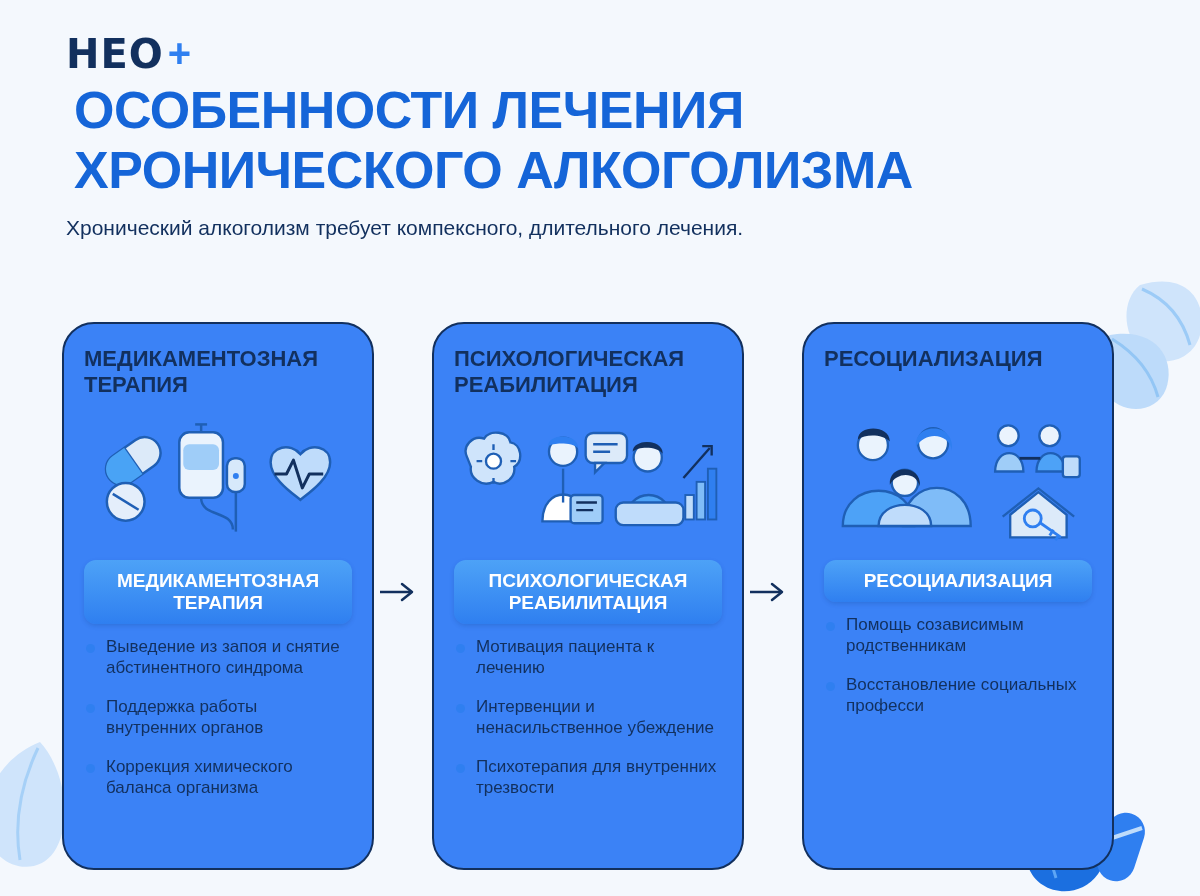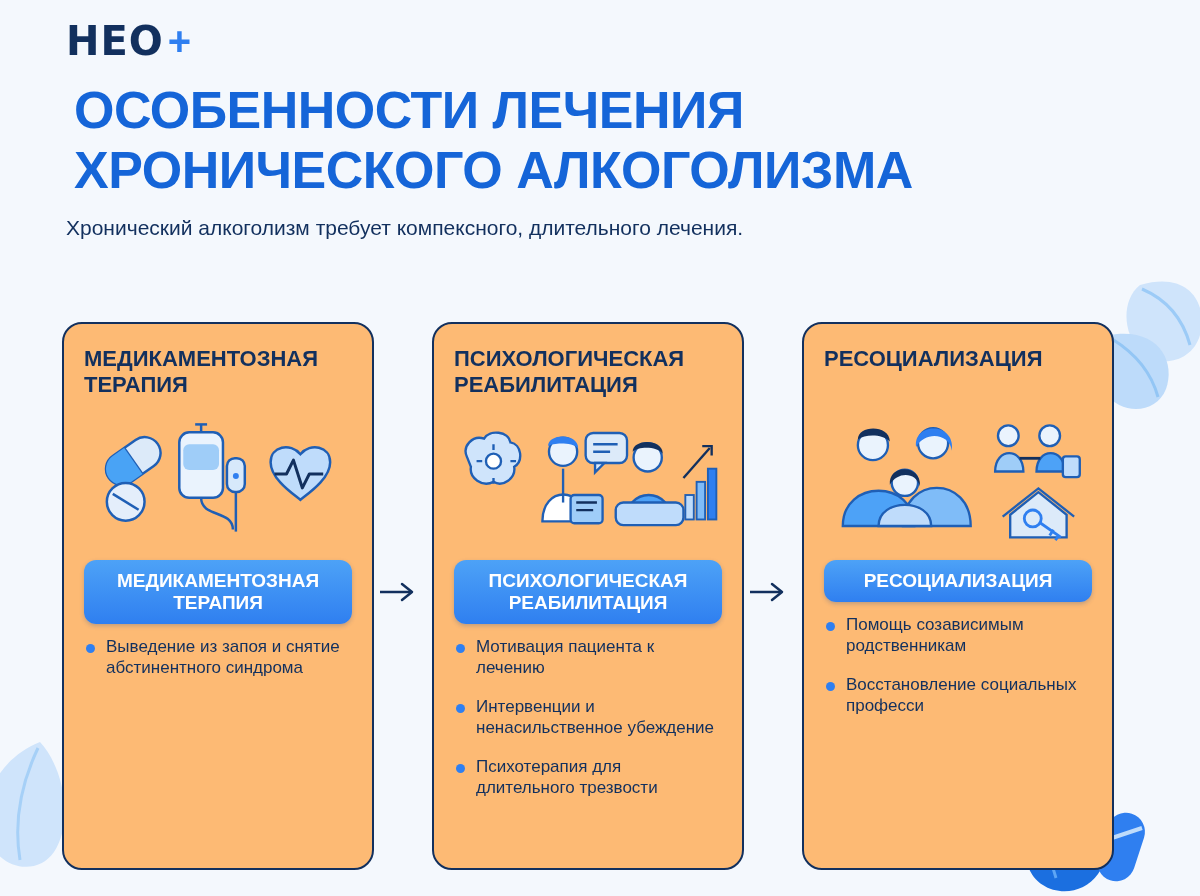--- a/index.html
+++ b/index.html
@@ -22,23 +22,23 @@
     pointer-events: none;
   }
   .leaf-tr { top: 265px; right: -10px; }
   .leaf-bl { bottom: 10px; left: -30px; }
   .leaf-br { bottom: -10px; right: 40px; }
 
   
   .logo {
     position: absolute;
     left: 66px;
-    top: 18px;
+    top: 31px;
     display: flex;
-    align-items: flex-end;
+    align-items: flex-start;
     gap: 2px;
   }
   .logo-text {
     font-size: 40px;
     font-weight: bold;
     letter-spacing: 1px;
     color: #12305e;
     font-family: "DejaVu Sans", sans-serif;
   }
   .logo-plus {
@@ -78,23 +78,23 @@
   .cards {
     position: absolute;
     left: 62px;
     top: 322px;
     width: 1078px;
     display: flex;
     align-items: flex-start;
   }
   .card {
     position: relative;
-    background: #fdba74;
+    background: #3b82f6;
     border: 2px solid #12305e;
-    border-radius: 20px;
+    border-radius: 32px;
     width: 312px;
     min-height: 548px;
     box-sizing: border-box;
     padding: 22px 20px 18px 20px;
   }
   .card-title {
     font-size: 22px;
     font-weight: bold;
     line-height: 1.18;
     color: #12305e;
@@ -228,20 +228,22 @@
         <circle cx="153" cy="62" r="3" fill="#2f7ff0"></circle>
         <path d="M153 78 L153 118" stroke="#1f5fb5" stroke-width="2.5"></path>
 
         <path d="M218 40 C208 28 188 32 188 48 C188 66 214 82 218 86 C222 82 248 66 248 48 C248 32 228 28 218 40 Z" fill="#bfdcfb" stroke="#1f5fb5" stroke-width="2.5"></path>
         <path d="M192 60 h12 l7 -14 l9 28 l7 -14 h14" stroke="#12305e" stroke-width="3" fill="none" stroke-linejoin="round"></path>
       </svg>
     </div>
     <div class="pill-label">МЕДИКАМЕНТОЗНАЯ ТЕРАПИЯ</div>
     <ul class="bullets">
       <li>Выведение из запоя и снятие абстинентного синдрома</li>
+      <li>Поддержка работы внутренних органов</li>
+      <li>Коррекция химического баланса организма</li>
     </ul>
   </div>
 
   <div class="connector">
     <svg width="58" height="40" viewBox="0 0 58 40">
       <path d="M6 20 L36 20" stroke="#12305e" stroke-width="2.5" fill="none"></path>
       <path d="M28 12 L38 20 L28 28" stroke="#12305e" stroke-width="2.5" fill="none" stroke-linecap="round" stroke-linejoin="round"></path>
     </svg>
   </div>
 
@@ -274,21 +276,21 @@
         <rect x="258" y="70" width="9" height="40" fill="#7fbcf8" stroke="#1f5fb5" stroke-width="2"></rect>
         <rect x="270" y="56" width="9" height="54" fill="#2f7ff0" stroke="#1f5fb5" stroke-width="2"></rect>
         <path d="M244 66 L258 50 L272 34" stroke="#12305e" stroke-width="2.5" fill="none"></path>
         <path d="M264 32 h10 v10" stroke="#12305e" stroke-width="2.5" fill="none"></path>
       </svg>
     </div>
     <div class="pill-label">ПСИХОЛОГИЧЕСКАЯ РЕАБИЛИТАЦИЯ</div>
     <ul class="bullets">
       <li>Мотивация пациента к лечению</li>
       <li>Интервенции и ненасильственное убеждение</li>
-      <li>Психотерапия для длительного трезвости</li>
+      <li>Психотерапия для внутренних трезвости</li>
     </ul>
   </div>
 
   <div class="connector">
     <svg width="58" height="40" viewBox="0 0 58 40">
       <path d="M6 20 L36 20" stroke="#12305e" stroke-width="2.5" fill="none"></path>
       <path d="M28 12 L38 20 L28 28" stroke="#12305e" stroke-width="2.5" fill="none" stroke-linecap="round" stroke-linejoin="round"></path>
     </svg>
   </div>
 

